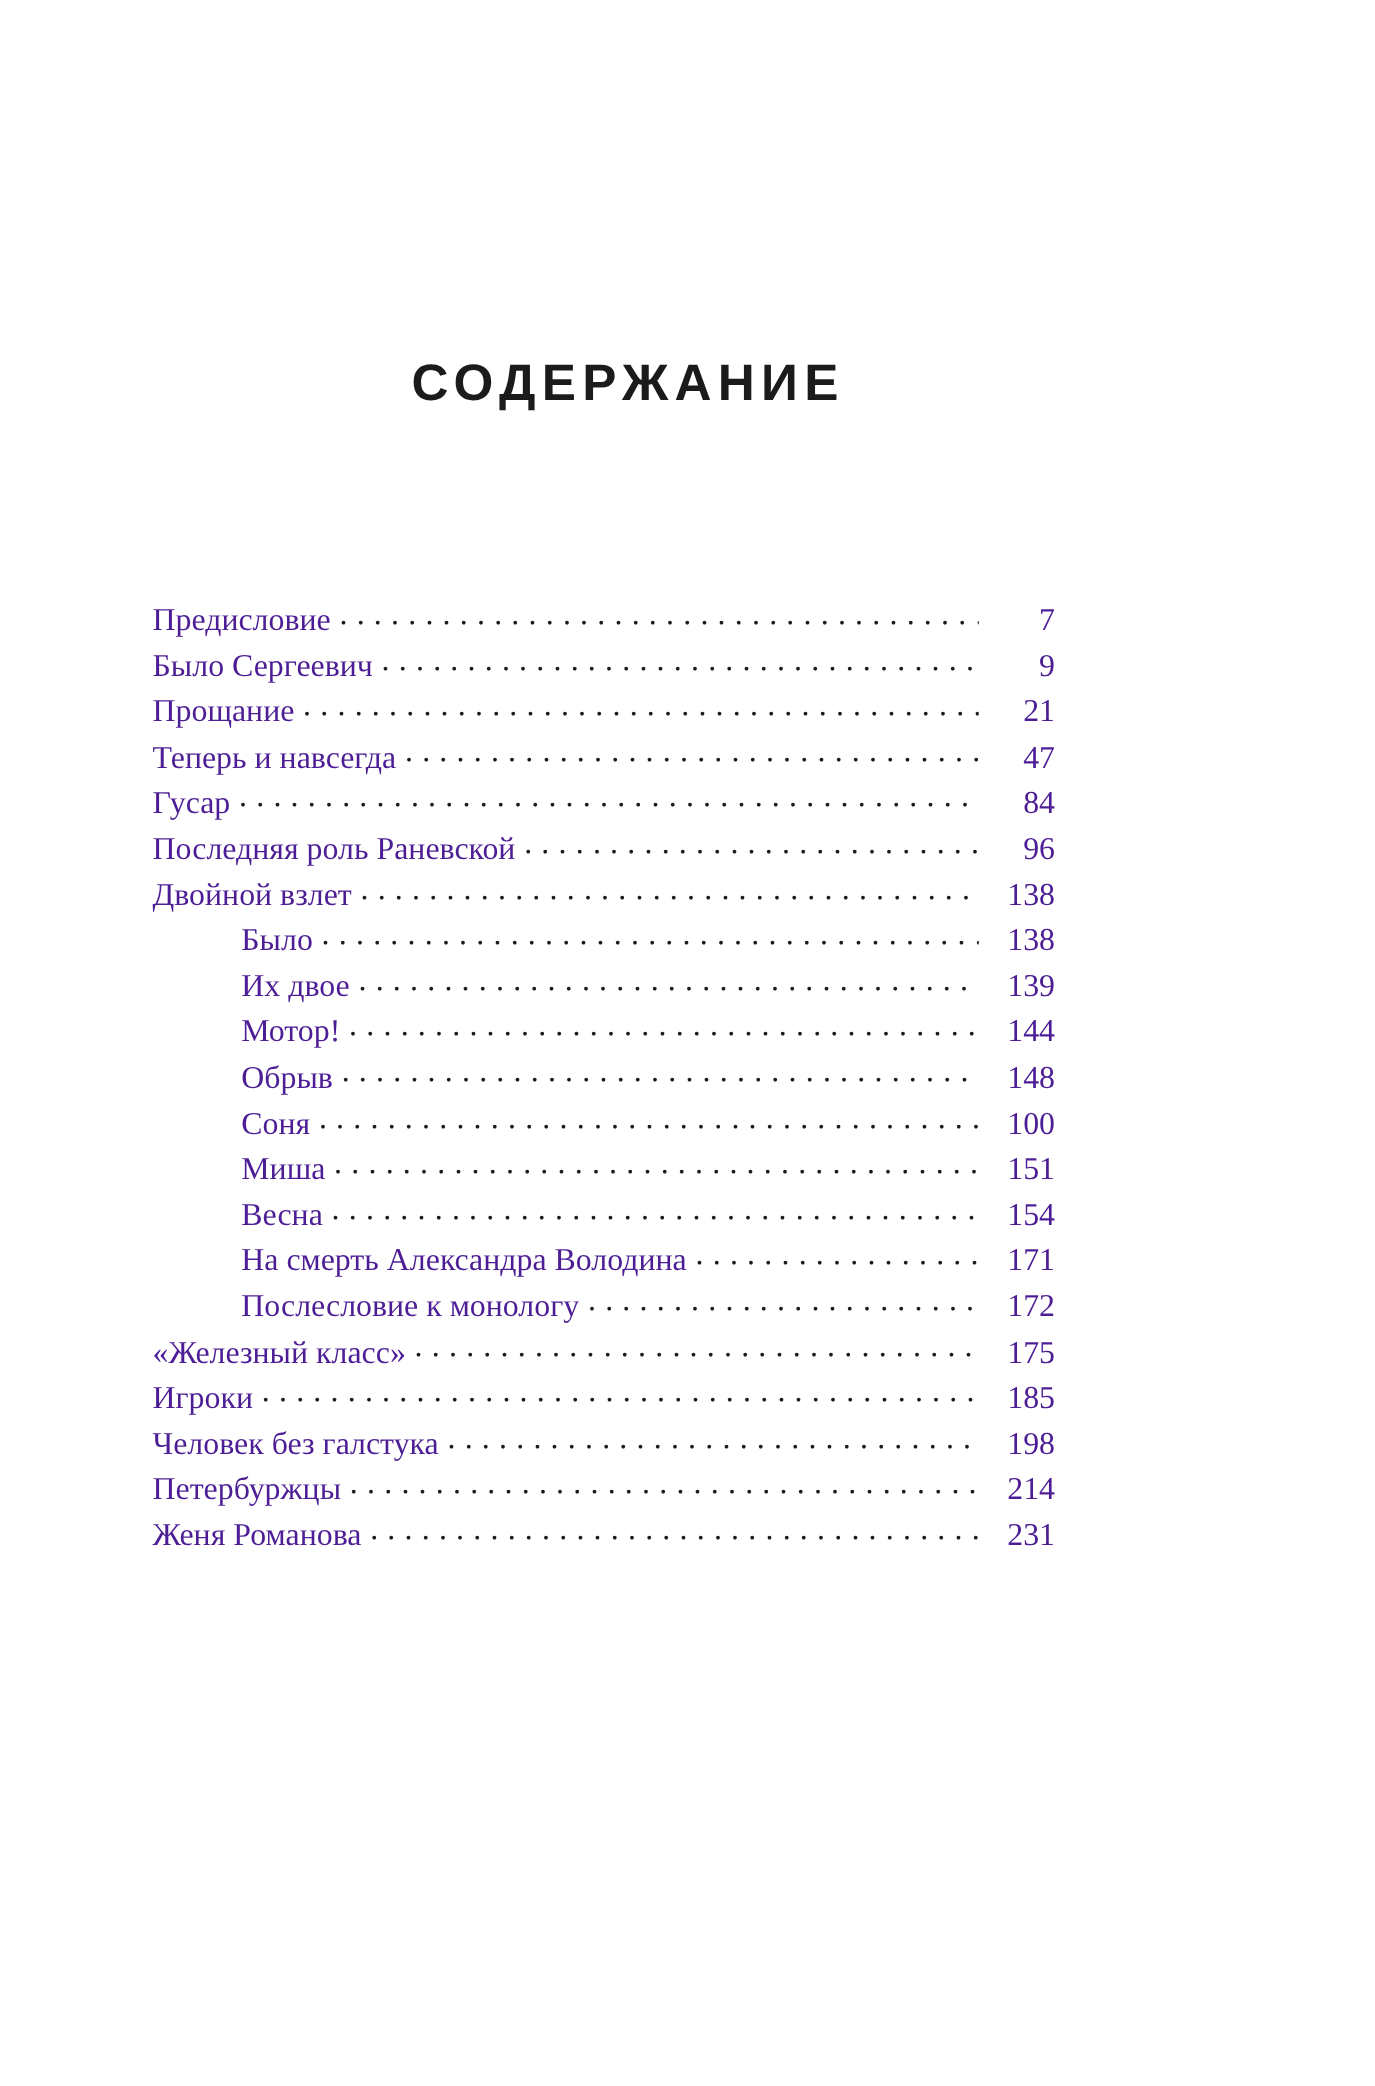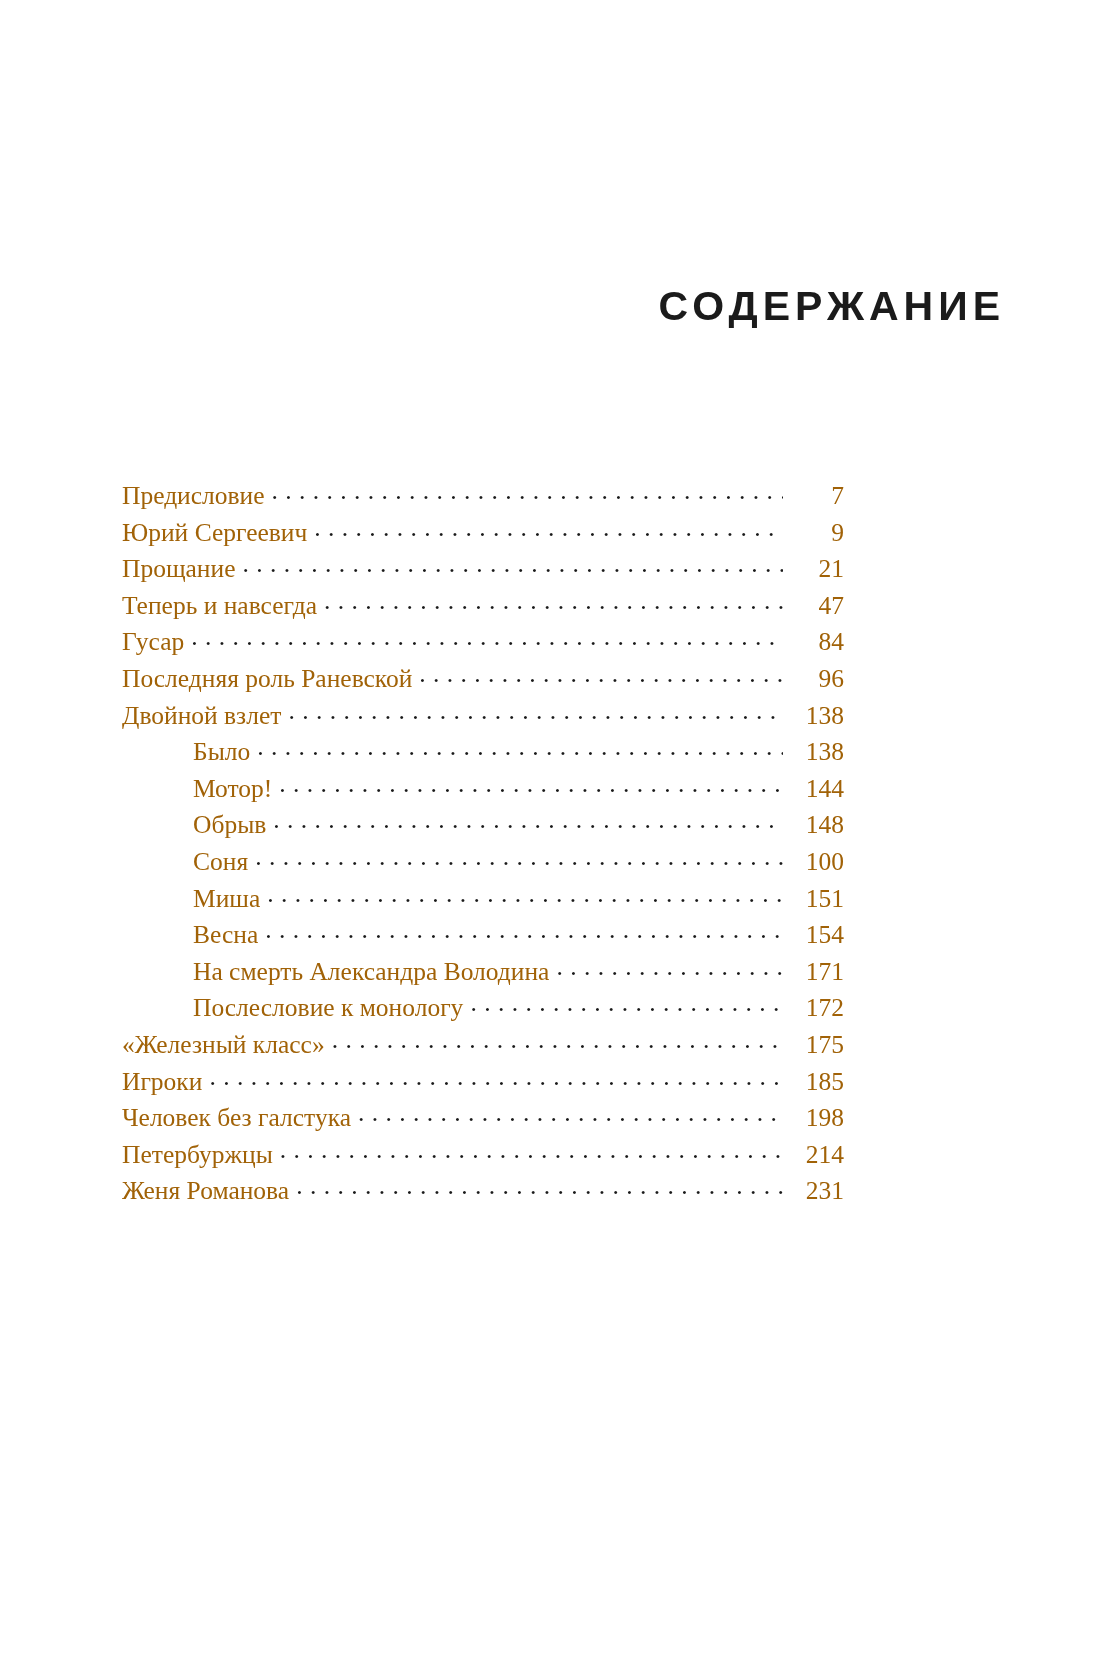--- a/index.html
+++ b/index.html
@@ -21,21 +21,21 @@
     inset: 0;
     background: #ffffff;
   }
 
   
   .toc-title {
     position: absolute;
     left: 0;
     right: 0;
     top: 283px;
-    text-align: right;
+    text-align: center;
     font-family: "Liberation Sans", "DejaVu Sans", sans-serif;
     font-size: 41px;
     font-weight: 600;
     letter-spacing: 5.0px;
     color: #1b1b1b;
     
     padding-right: 95px;
     white-space: nowrap;
   }
 
@@ -46,21 +46,21 @@
     top: 478px;
     width: 722px;
   }
 
   .toc-row {
     display: flex;
     align-items: flex-end;
     height: 36.6px;
     font-size: 25.5px;
     line-height: 36.6px;
-    color: #a16207;
+    color: #4c1d95;
     white-space: nowrap;
   }
 
   .toc-row.level-1 {
     padding-left: 0;
   }
   .toc-row.level-2 {
     padding-left: 71px;
   }
 
@@ -104,21 +104,21 @@
 
   <div class="toc-title">СОДЕРЖАНИЕ</div>
 
   <div class="toc-list">
       <div class="toc-row level-1">
         <span class="toc-label">Предисловие</span>
         <span class="toc-leader"></span>
         <span class="toc-page">7</span>
       </div>
       <div class="toc-row level-1">
-        <span class="toc-label">Юрий Сергеевич</span>
+        <span class="toc-label">Было Сергеевич</span>
         <span class="toc-leader"></span>
         <span class="toc-page">9</span>
       </div>
       <div class="toc-row level-1">
         <span class="toc-label">Прощание</span>
         <span class="toc-leader"></span>
         <span class="toc-page">21</span>
       </div>
       <div class="toc-row level-1">
         <span class="toc-label">Теперь и навсегда</span>
@@ -139,20 +139,25 @@
         <span class="toc-label">Двойной взлет</span>
         <span class="toc-leader"></span>
         <span class="toc-page">138</span>
       </div>
       <div class="toc-row level-2">
         <span class="toc-label">Было</span>
         <span class="toc-leader"></span>
         <span class="toc-page">138</span>
       </div>
       <div class="toc-row level-2">
+        <span class="toc-label">Их двое</span>
+        <span class="toc-leader"></span>
+        <span class="toc-page">139</span>
+      </div>
+      <div class="toc-row level-2">
         <span class="toc-label">Мотор!</span>
         <span class="toc-leader"></span>
         <span class="toc-page">144</span>
       </div>
       <div class="toc-row level-2">
         <span class="toc-label">Обрыв</span>
         <span class="toc-leader"></span>
         <span class="toc-page">148</span>
       </div>
       <div class="toc-row level-2">

